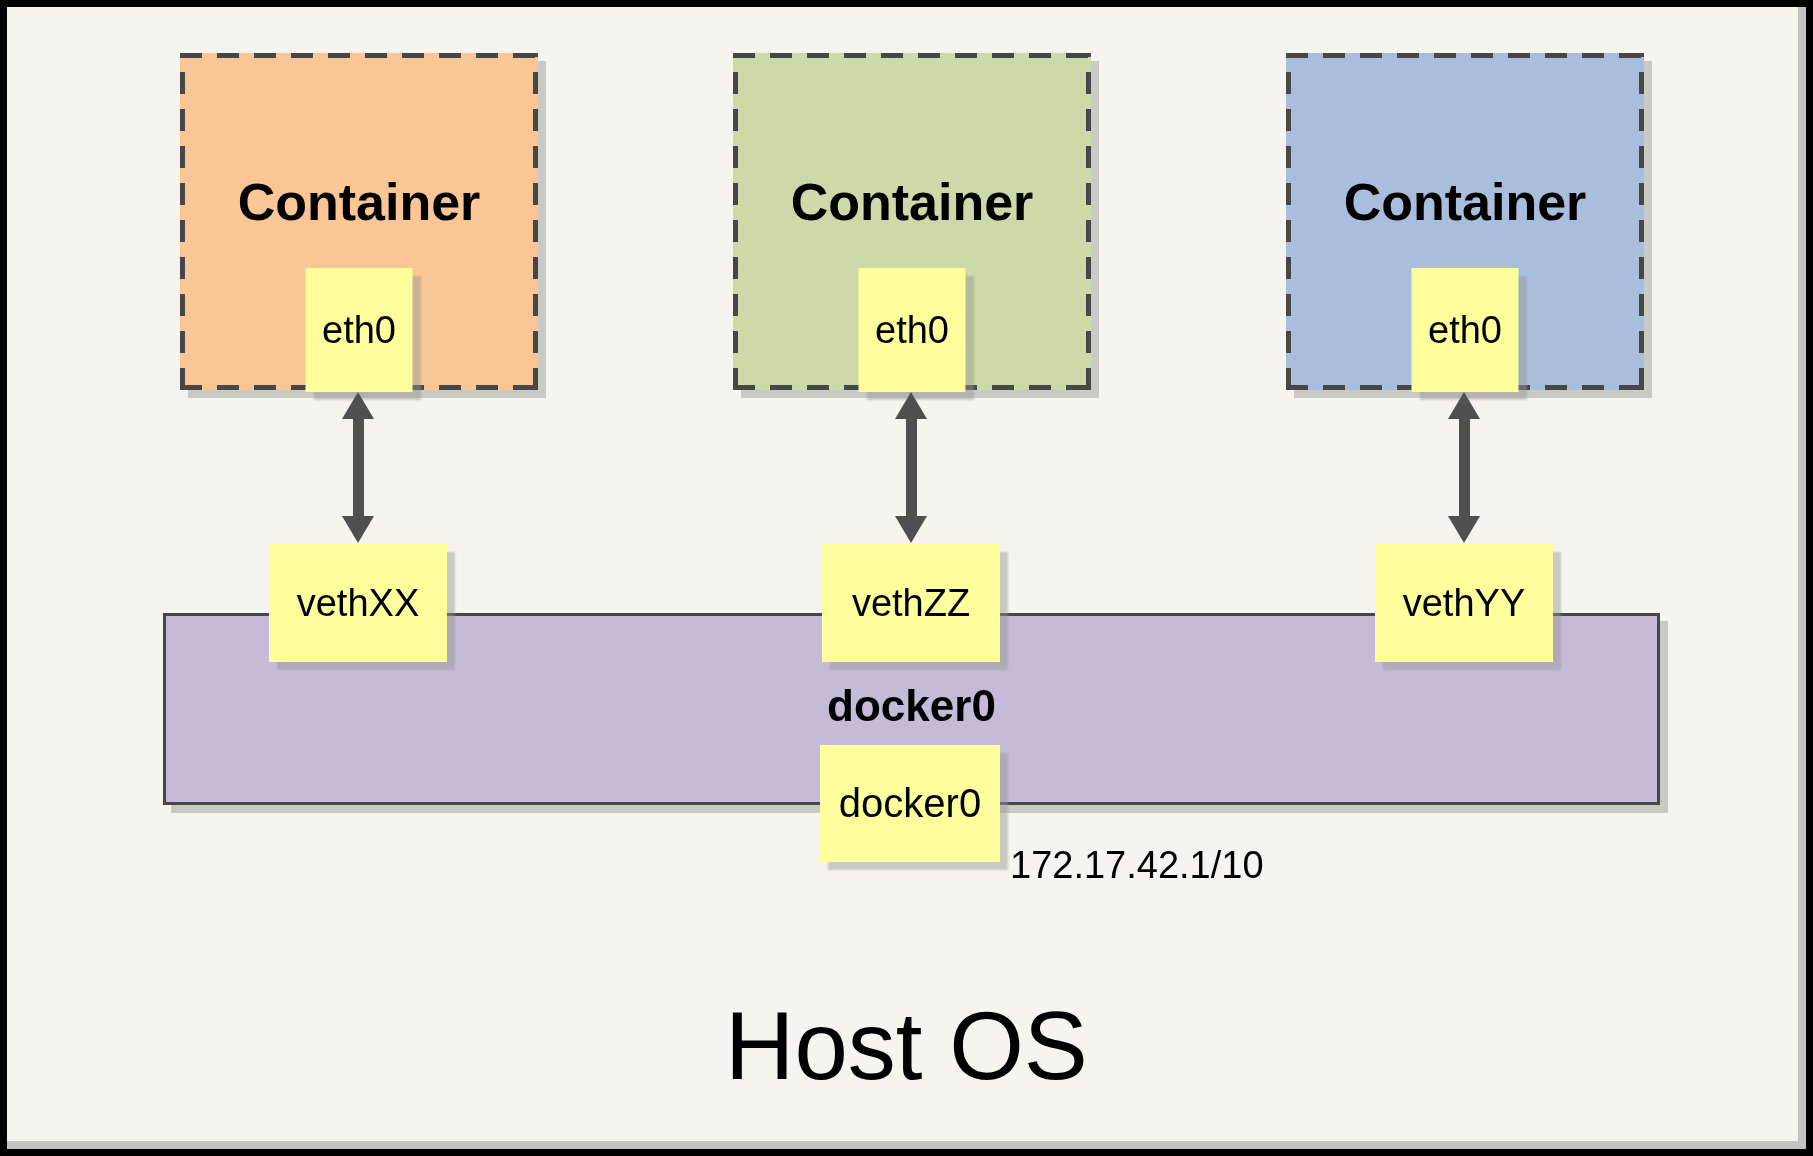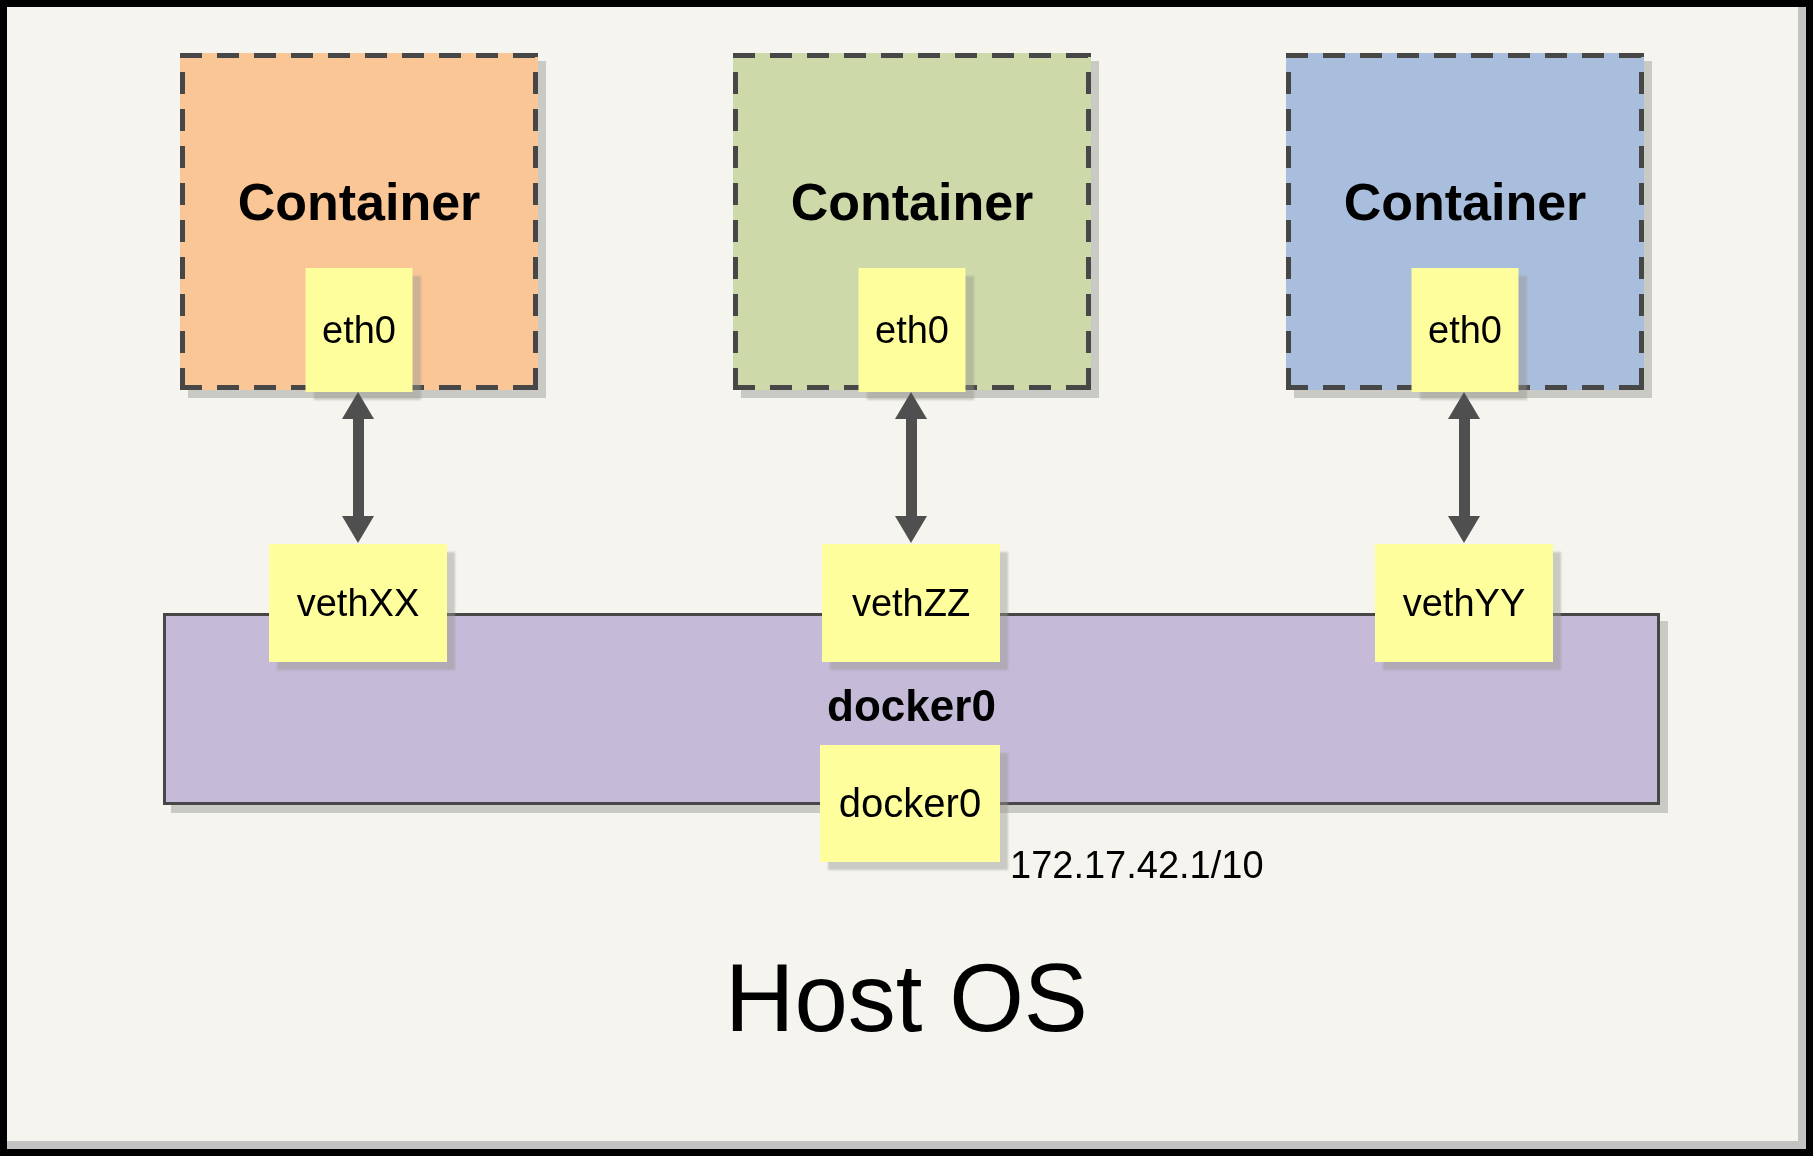--- a/index.html
+++ b/index.html
@@ -81,21 +81,21 @@
   .c-blue{left:1286px;background:var(--container-blue,#A9BEDD);}
   .bridge-if-box{
     position:absolute;left:820px;top:745px;width:180px;height:117px;
     font-size:40px;z-index:4;
   }
   .ip-label{
     position:absolute;left:1010px;top:844px;
     font-size:38px;line-height:1.15;z-index:2;
   }
   .host-title{
-    position:absolute;left:0;right:0;top:950px;text-align:center;
+    position:absolute;left:0;right:0;top:998px;text-align:center;
     font-size:96px;line-height:1;font-weight:normal;z-index:2;
   }
 </style>
 </head>
 <body>
 
 <div class="stage">
 
   <div class="bridge-bar">
     <div class="bridge-label">docker0</div>

